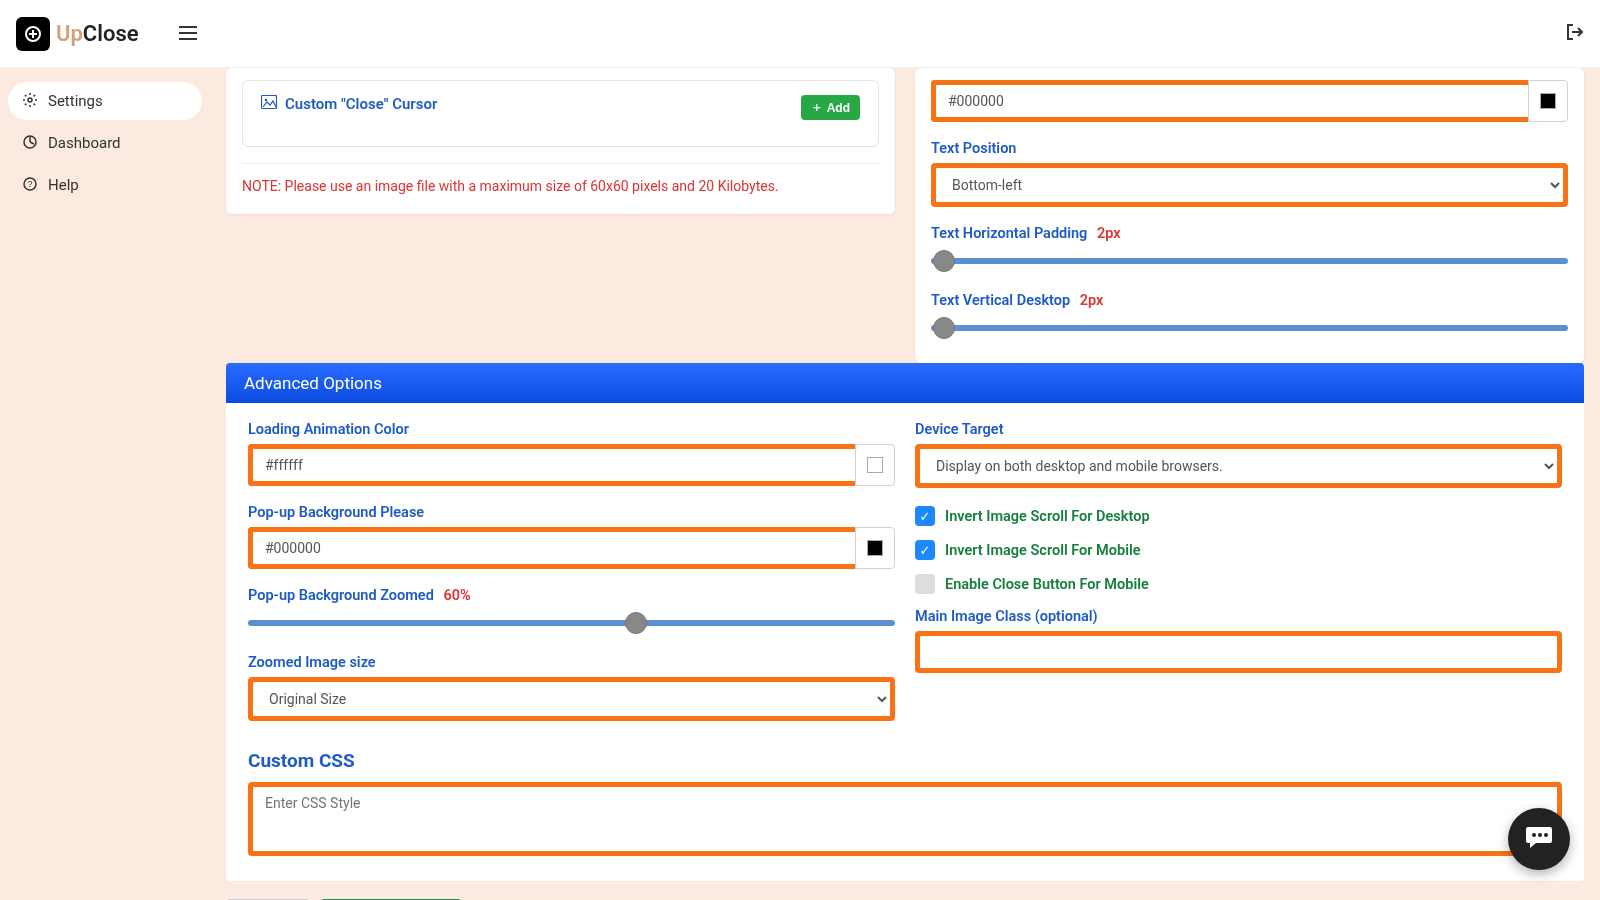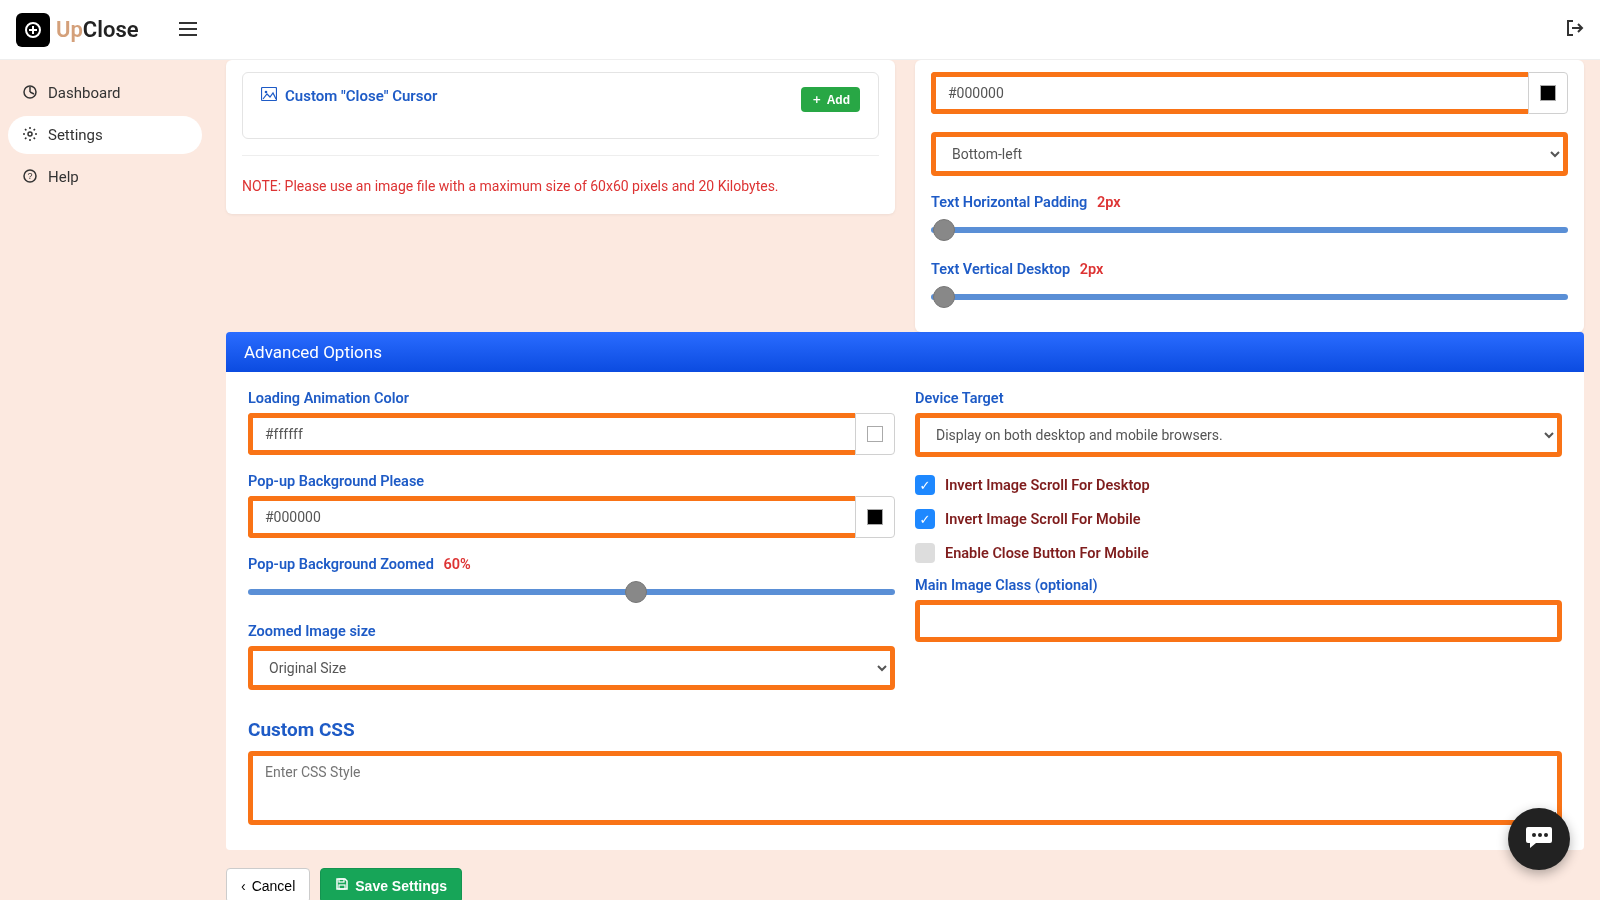--- a/index.html
+++ b/index.html
@@ -4,21 +4,21 @@
 <style>
   * { box-sizing: border-box; margin: 0; padding: 0; }
   body {
     font-family: -apple-system, BlinkMacSystemFont, "Segoe UI", Roboto, "Helvetica Neue", Arial, sans-serif;
     background: #fce9e0;
     color: #333;
     font-size: 14px;
   }
   .topbar {
     background: #fff;
-    height: 60px;
+    height: 68px;
     display: flex;
     align-items: center;
     padding: 0 16px;
     border-bottom: 1px solid #eee;
     position: relative;
     z-index: 10;
   }
   .logo {
     display: flex;
     align-items: center;
@@ -106,21 +106,21 @@
     padding: 4px 10px;
     border-radius: 4px;
     font-size: 12px;
     font-weight: 600;
     cursor: pointer;
     display: inline-flex; align-items: center; gap: 4px;
   }
   .note {
     color: #d33;
     font-size: 14px;
-    margin-top: 22px;
+    margin-top: 14px;
   }
 
   .field-label {
     color: #1e5bc6;
     font-weight: 600;
     font-size: 14.5px;
     margin-bottom: 6px;
     display: block;
   }
   .field-label .val { color: #d33; margin-left: 6px; }
@@ -188,21 +188,21 @@
     display: flex; align-items: center; gap: 10px;
     margin-bottom: 14px;
   }
   .chk {
     width: 20px; height: 20px; border-radius: 4px;
     display:flex; align-items:center; justify-content:center;
     font-size: 13px; cursor: pointer;
   }
   .chk.on { background: #1e88ff; color: #fff; }
   .chk.off { background: #ddd; color: transparent; }
-  .chk-label { color:#7f1d1d; font-weight:600; font-size:14.5px; }
+  .chk-label { color:#15803d; font-weight:600; font-size:14.5px; }
 
   .section-title {
     color:#1e5bc6; font-weight:700; font-size:19px;
     margin: 10px 0 10px;
   }
 
   .footer-btns {
     margin-top: 18px; display:flex; gap:10px;
   }
   .btn {
@@ -253,38 +253,38 @@
   <div class="topbar-right">
     <svg width="18" height="18" viewBox="0 0 18 18">
         <path d="M7 2 H2 V16 H7" fill="none" stroke="#333" stroke-width="2"></path>
         <path d="M6 9 H16 M12 5 L16 9 L12 13" fill="none" stroke="#333" stroke-width="2"></path>
       </svg>
   </div>
 </div>
 
 <div class="layout">
   <div class="sidebar">
+    <div class="nav-item active">
+      <span class="nav-icon">
+        <svg width="14" height="14" viewBox="0 0 14 14">
+            <circle cx="7" cy="7" r="2" fill="none" stroke="#333" stroke-width="1.5"></circle>
+            <path d="M7 0v2M7 12v2M0 7h2M12 7h2M2 2l1.4 1.4M10.6 10.6L12 12M2 12l1.4-1.4M10.6 3.4L12 2" stroke="#333" stroke-width="1.5"></path>
+          </svg>
+      </span>
+      <span>Settings</span>
+    </div>
     <div class="nav-item">
       <span class="nav-icon">
         <svg width="14" height="14" viewBox="0 0 14 14">
             <circle cx="7" cy="7" r="6" fill="none" stroke="#333" stroke-width="1.5"></circle>
             <line x1="7" y1="7" x2="7" y2="2" stroke="#333" stroke-width="1.5"></line>
             <line x1="7" y1="7" x2="11" y2="9" stroke="#333" stroke-width="1.5"></line>
           </svg>
       </span>
       <span>Dashboard</span>
-    </div>
-    <div class="nav-item active">
-      <span class="nav-icon">
-        <svg width="14" height="14" viewBox="0 0 14 14">
-            <circle cx="7" cy="7" r="2" fill="none" stroke="#333" stroke-width="1.5"></circle>
-            <path d="M7 0v2M7 12v2M0 7h2M12 7h2M2 2l1.4 1.4M10.6 10.6L12 12M2 12l1.4-1.4M10.6 3.4L12 2" stroke="#333" stroke-width="1.5"></path>
-          </svg>
-      </span>
-      <span>Settings</span>
     </div>
     <div class="nav-item">
       <span class="nav-icon">
         <svg width="14" height="14" viewBox="0 0 14 14">
             <circle cx="7" cy="7" r="6" fill="none" stroke="#333" stroke-width="1.5"></circle>
             <text x="7" y="10" text-anchor="middle" font-size="9" fill="#333" font-family="Arial">?</text>
           </svg>
       </span>
       <span>Help</span>
     </div>
@@ -321,20 +321,21 @@
         <div class="card">
           <div class="form-group">
             <div class="color-row">
               <input class="input" value="#000000" style="">
               <div class="color-swatch">
                   <div class="chip" style="background:#000"></div>
                 </div>
             </div>
           </div>
           <div class="form-group">
+            <label class="field-label">Text Position</label>
             <select>
               <option>Bottom-left</option>
             </select>
           </div>
           <div class="form-group">
             <label class="field-label">
               <span>Text Horizontal Padding</span>
               <span class="val"><span>2</span><span>px</span></span>
             </label>
             <div class="slider-wrap">

